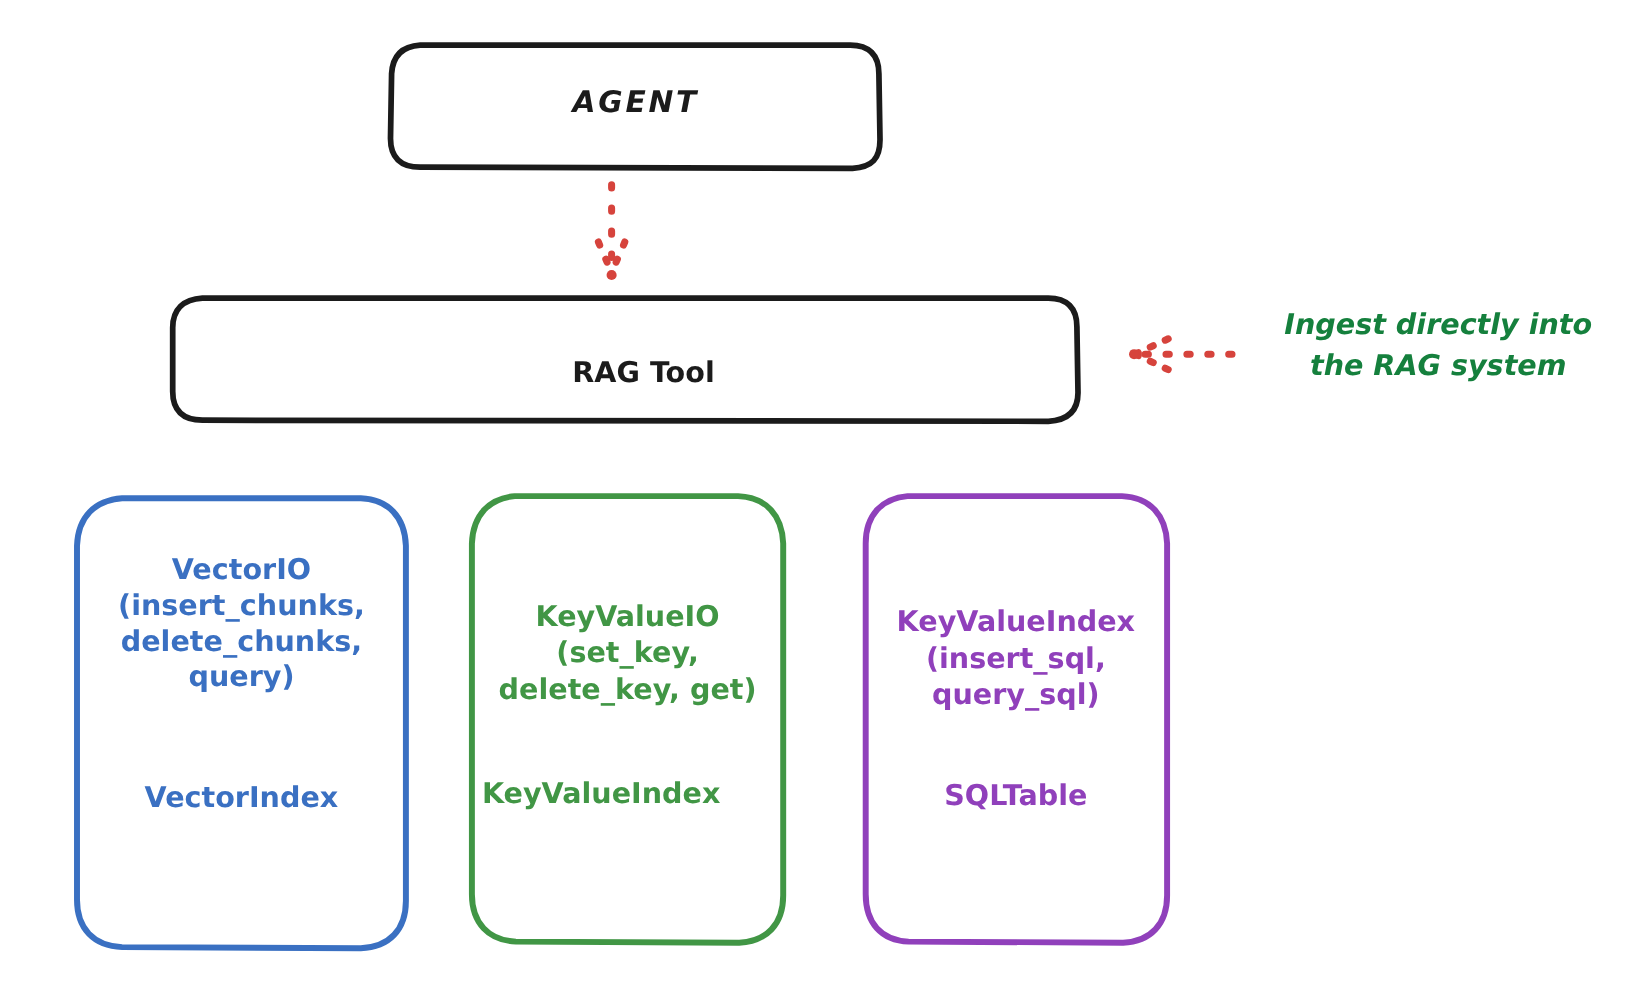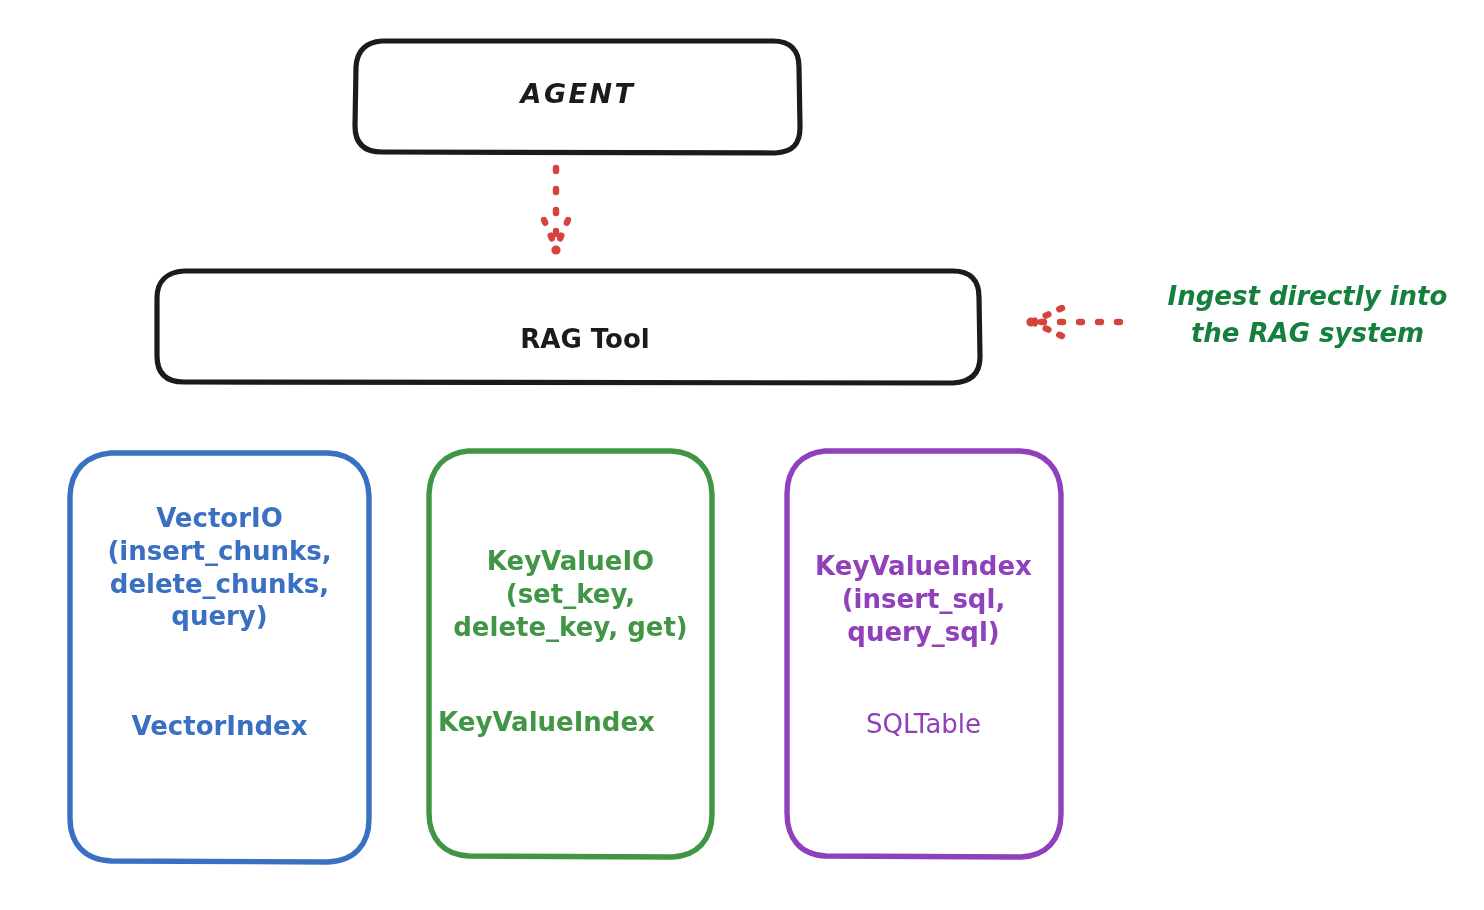--- a/index.html
+++ b/index.html
@@ -41,21 +41,21 @@
                      font-size: 26px; font-weight: 600; color: #3a70c2; }
 
   #keyvalue-sig    { left: 418px; top: 545px; width: 305px;
                      font-size: 26px; font-weight: 600; color: #419645; }
   #keyvalue-index  { left: 394px; top: 706px; width: 305px;
                      font-size: 26px; font-weight: 600; color: #419645; }
 
   #relational-sig  { left: 786px; top: 550px; width: 275px;
                      font-size: 26px; font-weight: 600; color: #9040bb; }
   #relational-table{ left: 786px; top: 708px; width: 275px;
-                     font-size: 26px; font-weight: 400; color: #9040bb; }
+                     font-size: 26px; font-weight: 700; color: #9040bb; }
 
   
   #ingest-note     { left: 1140px; top: 278px; width: 335px;
                      text-align: center; font-size: 26px; font-weight: 600;
                      font-style: italic; color: #15803d; line-height: 1.42; }
 </style>
 </head>
 <body>
 
 <svg id="canvas" viewBox="0 0 1484 910">

